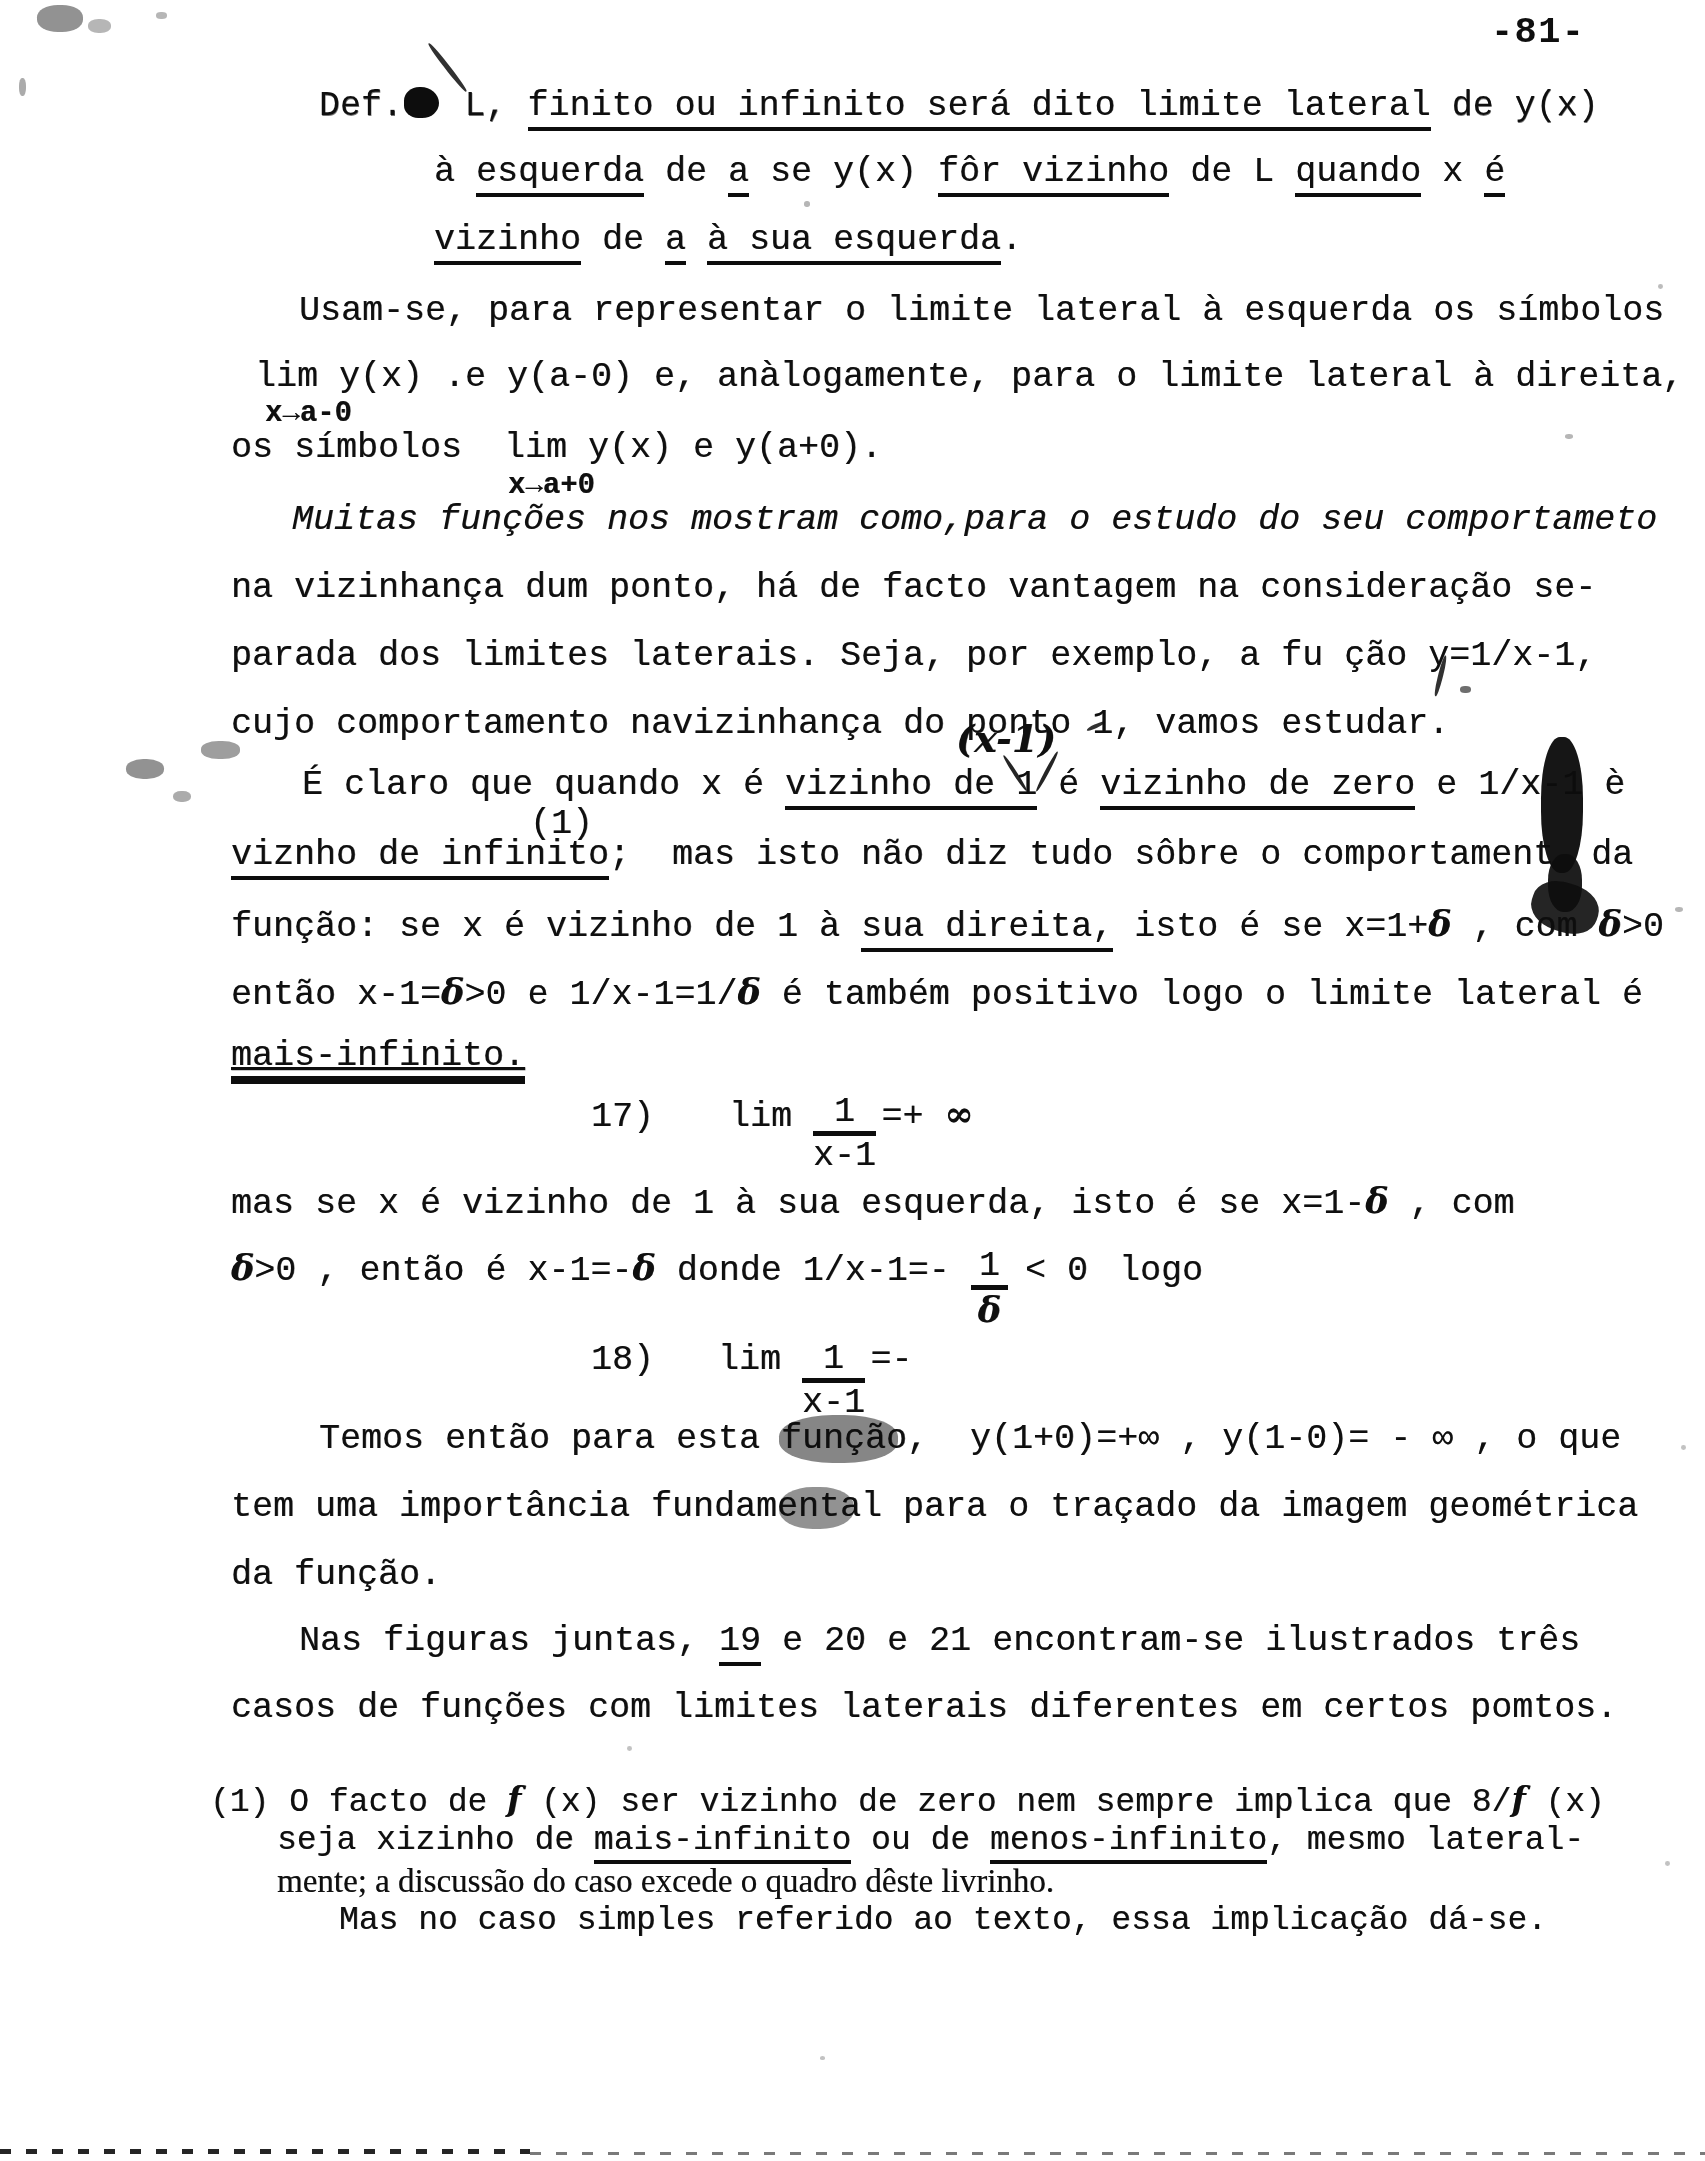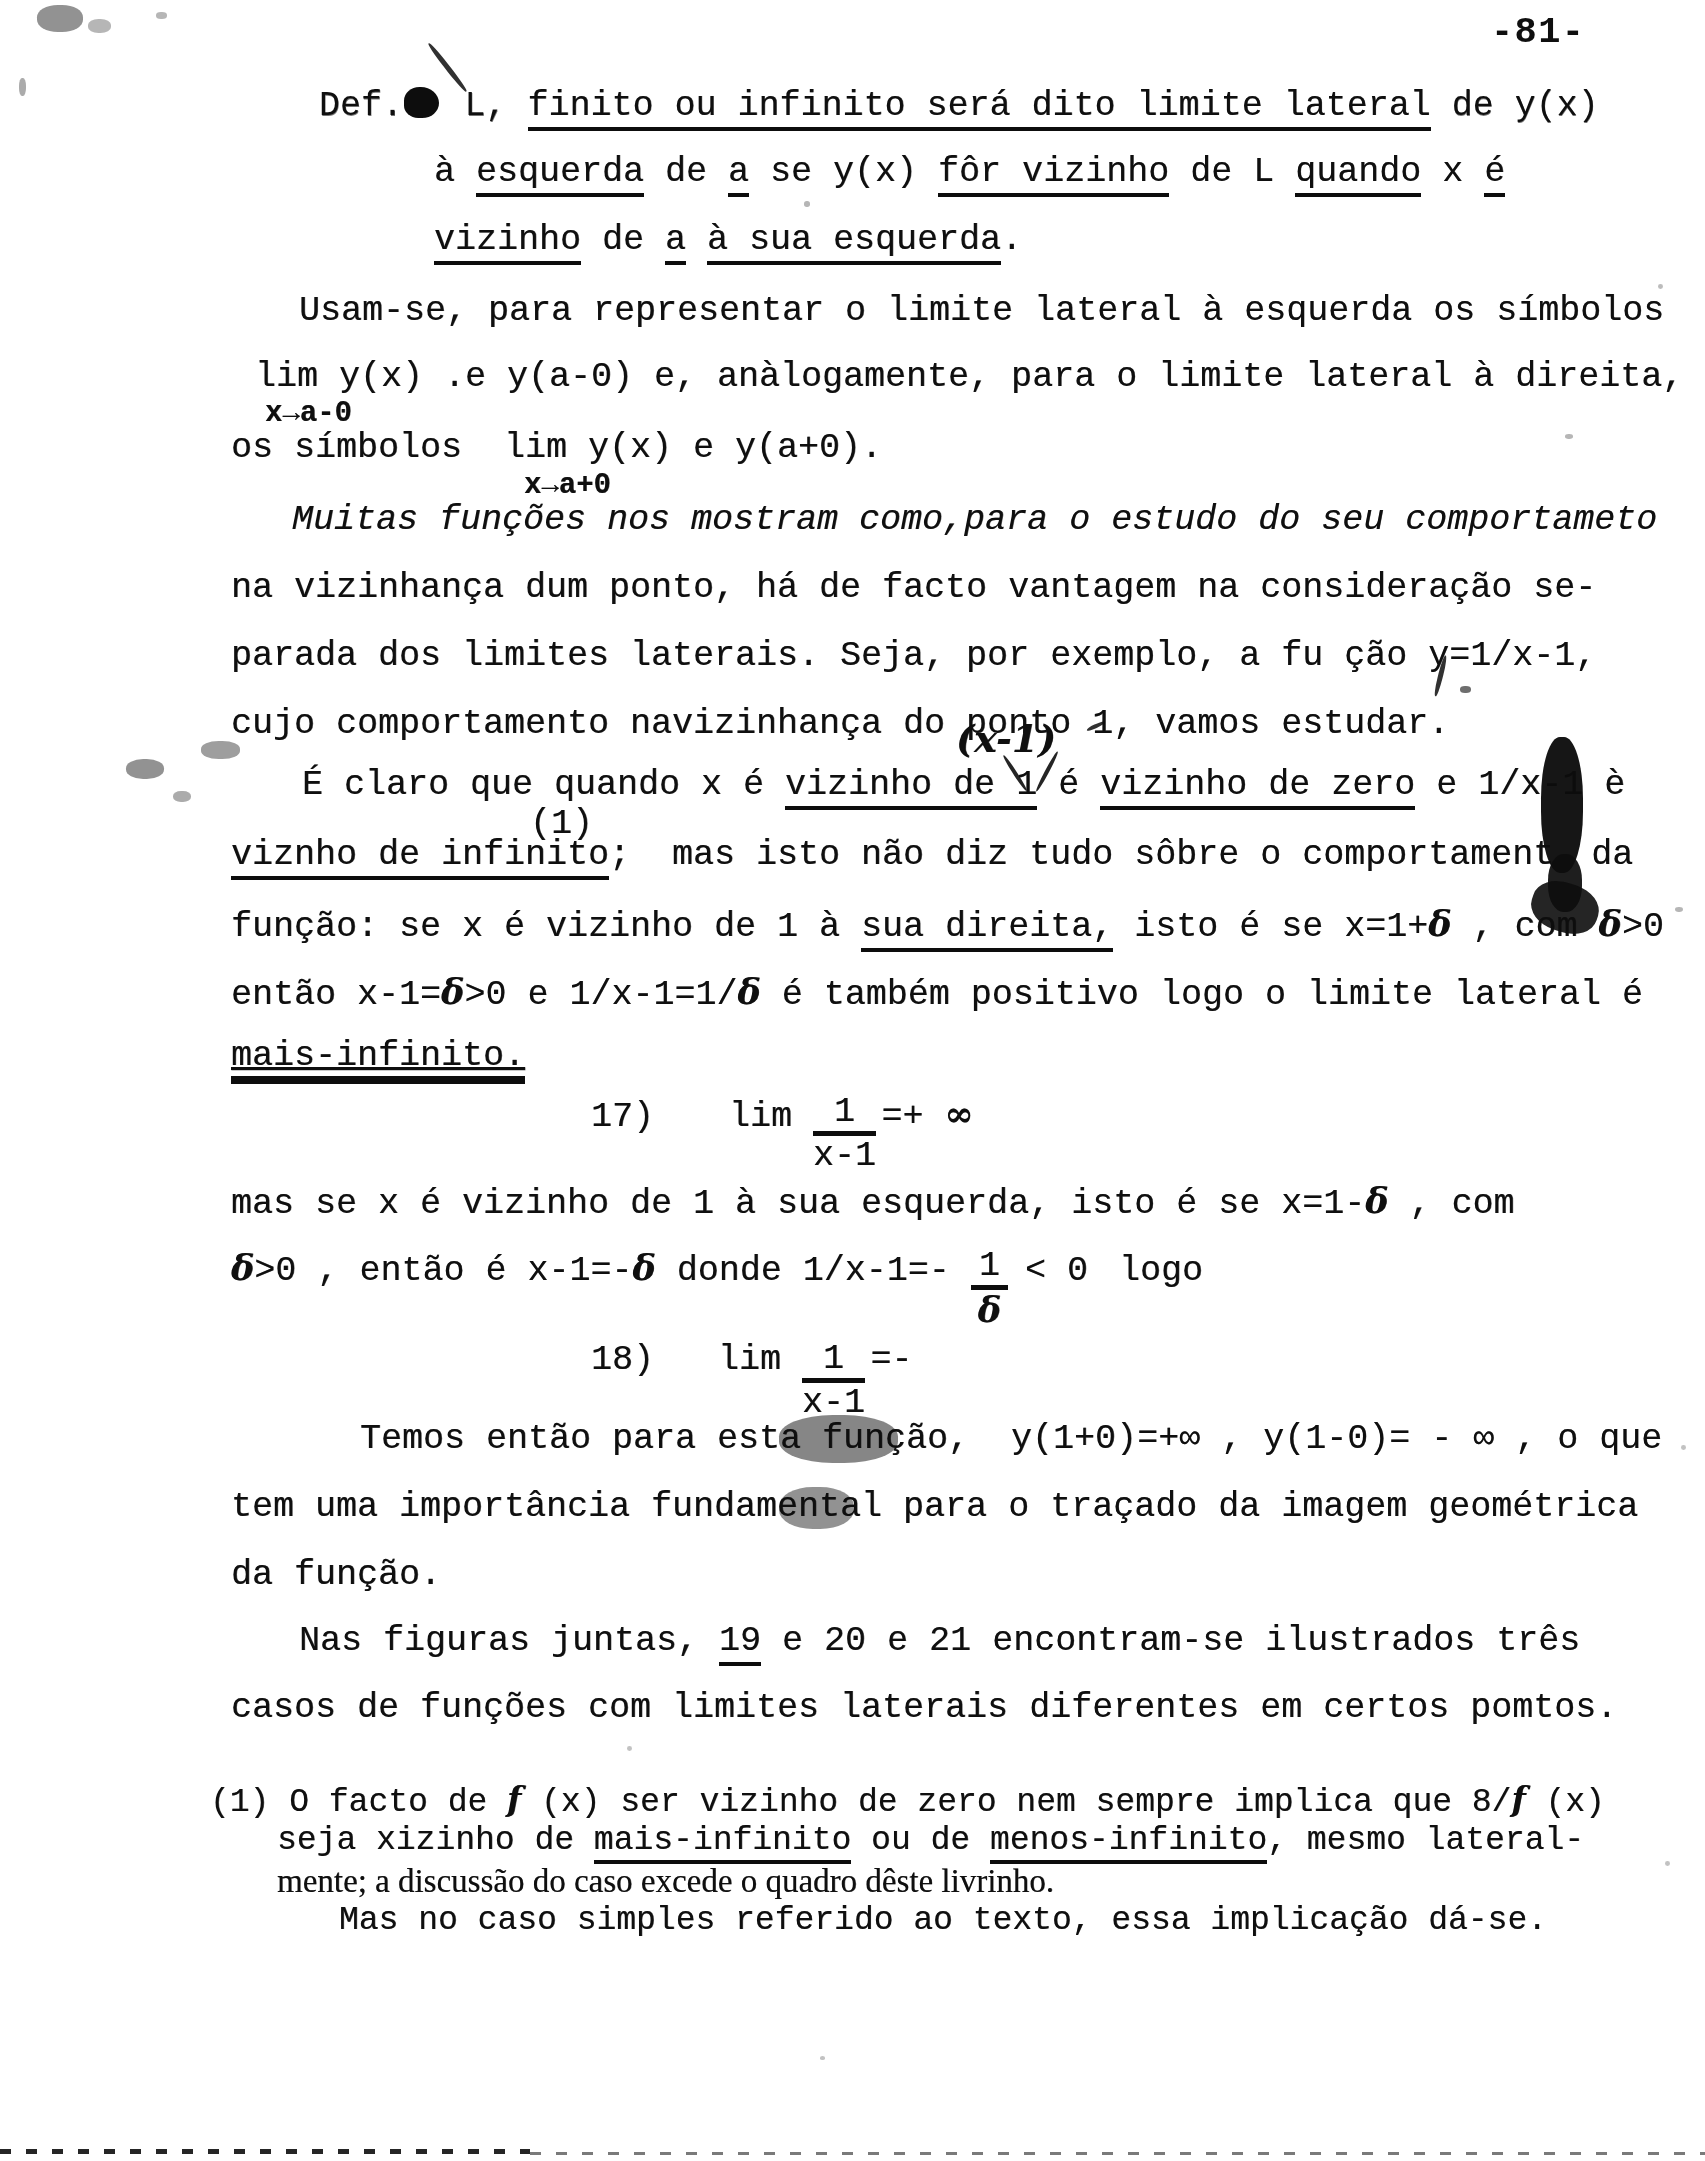--- a/index.html
+++ b/index.html
@@ -36,37 +36,37 @@
 <div class="page">
   <div class="pagenum">-81-</div>
   <div id="lines-root">
       <div class="line" style="left: 319px; top: 87px;"><span>Def.</span><span class="blob-inline" style="width: 35px; height: 31px;"></span><span> L, </span><span class="u">finito ou infinito será dito limite lateral</span><span> de y(x)</span></div>
       <div class="line" style="left: 434px; top: 153px;"><span>à </span><span class="u">esquerda</span><span> de </span><span class="u">a</span><span> se y(x) </span><span class="u">fôr vizinho</span><span> de L </span><span class="u">quando</span><span> x </span><span class="u">é</span></div>
       <div class="line" style="left: 434px; top: 221px;"><span class="u">vizinho</span><span> de </span><span class="u">a</span><span> </span><span class="u">à sua esquerda</span><span>.</span></div>
       <div class="line" style="left: 299px; top: 292px;"><span>Usam-se, para representar o limite lateral à esquerda os símbolos</span></div>
       <div class="line" style="left: 255px; top: 358px;"><span>lim y(x) .e y(a-0) e, anàlogamente, para o limite lateral à direita,</span></div>
       <div class="line sub" style="left: 265px; top: 398px;"><span>x→a-0</span></div>
       <div class="line" style="left: 231px; top: 429px;"><span>os símbolos  lim y(x) e y(a+0).</span></div>
-      <div class="line sub" style="left: 508px; top: 470px; margin-left: 16px;"><span>x→a+0</span></div>
+      <div class="line sub" style="left: 508px; top: 470px;"><span>x→a+0</span></div>
       <div class="line" style="left: 292px; top: 501px; font-style: italic;"><span>Muitas funções nos mostram como,para o estudo do seu comportameto</span></div>
       <div class="line" style="left: 231px; top: 569px;"><span>na vizinhança dum ponto, há de facto vantagem na consideração se-</span></div>
       <div class="line" style="left: 231px; top: 637px;"><span>parada dos limites laterais. Seja, por exemplo, a fu ção y=1/x-1,</span></div>
       <div class="line" style="left: 231px; top: 705px;"><span>cujo comportamento navizinhança do ponto 1, vamos estudar.</span></div>
       <div class="line hand big" style="left: 956px; top: 718px;"><span>(x-1)</span></div>
       <div class="line" style="left: 302px; top: 766px;"><span>É claro que quando x é </span><span class="u">vizinho de 1</span><span> é </span><span class="u">vizinho de zero</span><span> e 1/x-1 è</span></div>
       <div class="line" style="left: 530px; top: 805px;"><span>(1)</span></div>
       <div class="line" style="left: 231px; top: 836px;"><span class="u">viznho de infinito</span><span>;  mas isto não diz tudo sôbre o comportament</span><span style="display: inline-block; width: 37px;"></span><span>da</span></div>
       <div class="line" style="left: 231px; top: 904px;"><span>função: se x é vizinho de 1 à </span><span class="u">sua direita,</span><span> isto é se x=1+</span><span class="hand">δ</span><span> , com </span><span class="hand">δ</span><span>&gt;0</span></div>
       <div class="line" style="left: 231px; top: 972px;"><span>então x-1=</span><span class="hand">δ</span><span>&gt;0 e 1/x-1=1/</span><span class="hand">δ</span><span> é também positivo logo o limite lateral é</span></div>
       <div class="line" style="left: 231px; top: 1037px;"><span class="u2">mais-infinito.</span></div>
       <div class="line" style="left: 591px; top: 1094px;"><span>17)</span><span style="display: inline-block; width: 75px;"></span><span>lim </span><span class="frac"><span class="num">1</span><span class="den">x-1</span></span><span style="display: inline-block; width: 5.4px;"></span><span>=+ </span><span class="hand">∞</span></div>
       <div class="line" style="left: 231px; top: 1181px;"><span>mas se x é vizinho de 1 à sua esquerda, isto é se x=1-</span><span class="hand">δ</span><span> , com</span></div>
       <div class="line" style="left: 231px; top: 1248px;"><span class="hand">δ</span><span>&gt;0 , então é x-1=-</span><span class="hand">δ</span><span> donde 1/x-1=- </span><span class="frac"><span class="num">1</span><span class="den hand">δ</span></span><span style="display: inline-block; width: 17px;"></span><span>&lt; 0</span><span style="display: inline-block; width: 31px;"></span><span>logo</span></div>
       <div class="line" style="left: 591px; top: 1341px;"><span>18)</span><span style="display: inline-block; width: 64px;"></span><span>lim </span><span class="frac"><span class="num">1</span><span class="den">x-1</span></span><span style="display: inline-block; width: 5.4px;"></span><span>=-</span></div>
-      <div class="line" style="left: 319px; top: 1420px; margin-left: 41px;"><span>Temos então para esta função,  y(1+0)=+∞ , y(1-0)= - ∞ , o que</span></div>
+      <div class="line" style="left: 319px; top: 1420px;"><span>Temos então para esta função,  y(1+0)=+∞ , y(1-0)= - ∞ , o que</span></div>
       <div class="line" style="left: 231px; top: 1488px;"><span>tem uma importância fundamental para o traçado da imagem geométrica</span></div>
       <div class="line" style="left: 231px; top: 1556px;"><span>da função.</span></div>
       <div class="line" style="left: 299px; top: 1622px;"><span>Nas figuras juntas, </span><span class="u">19</span><span> e 20 e 21 encontram-se ilustrados três</span></div>
       <div class="line" style="left: 231px; top: 1689px;"><span>casos de funções com limites laterais diferentes em certos pomtos.</span></div>
       <div class="line fn" style="left: 210px; top: 1782px;"><span>(1) O facto de </span><span class="hand">f</span><span> (x) ser vizinho de zero nem sempre implica que 8/</span><span class="hand">f</span><span> (x)</span></div>
       <div class="line fn" style="left: 277px; top: 1823px;"><span>seja xizinho de </span><span class="u">mais-infinito</span><span> ou de </span><span class="u">menos-infinito</span><span>, mesmo lateral-</span></div>
       <div class="line fn" style="left: 277px; top: 1863px; font-family: Liberation Serif, serif;"><span>mente; a discussão do caso excede o quadro dêste livrinho.</span></div>
       <div class="line fn" style="left: 339px; top: 1903px;"><span>Mas no caso simples referido ao texto, essa implicação dá-se.</span></div>
     </div>
   <div id="marks-root">

